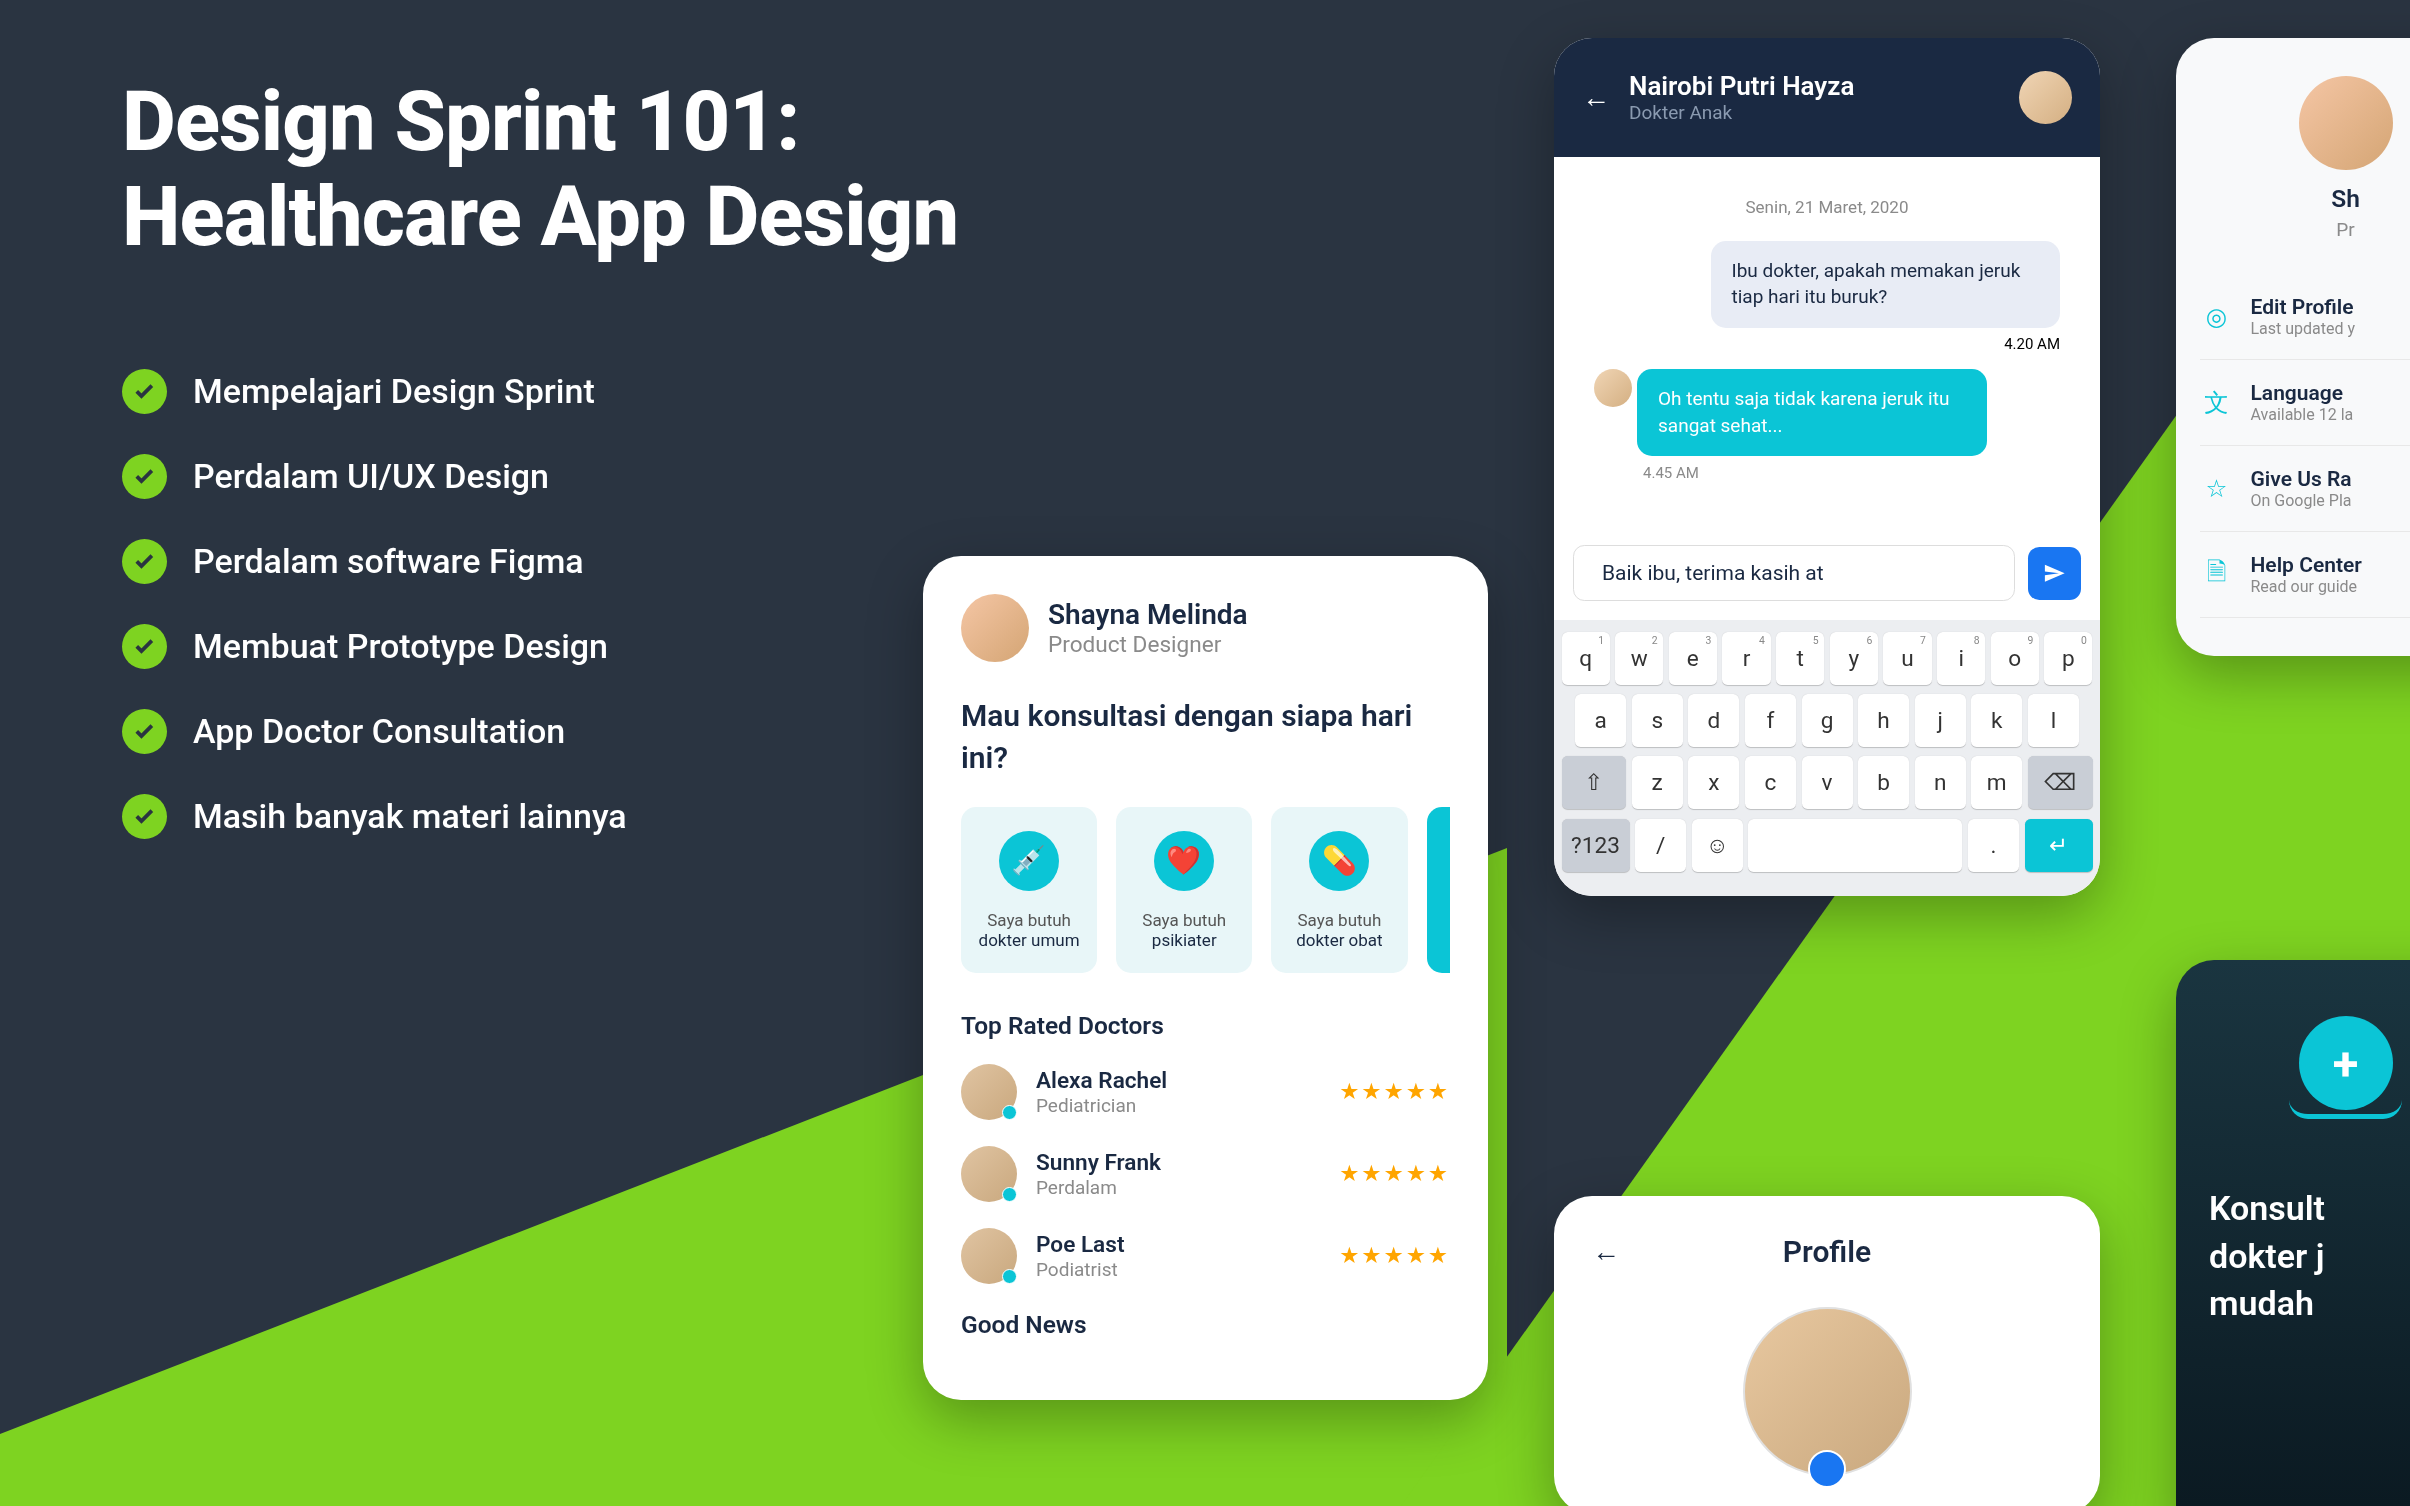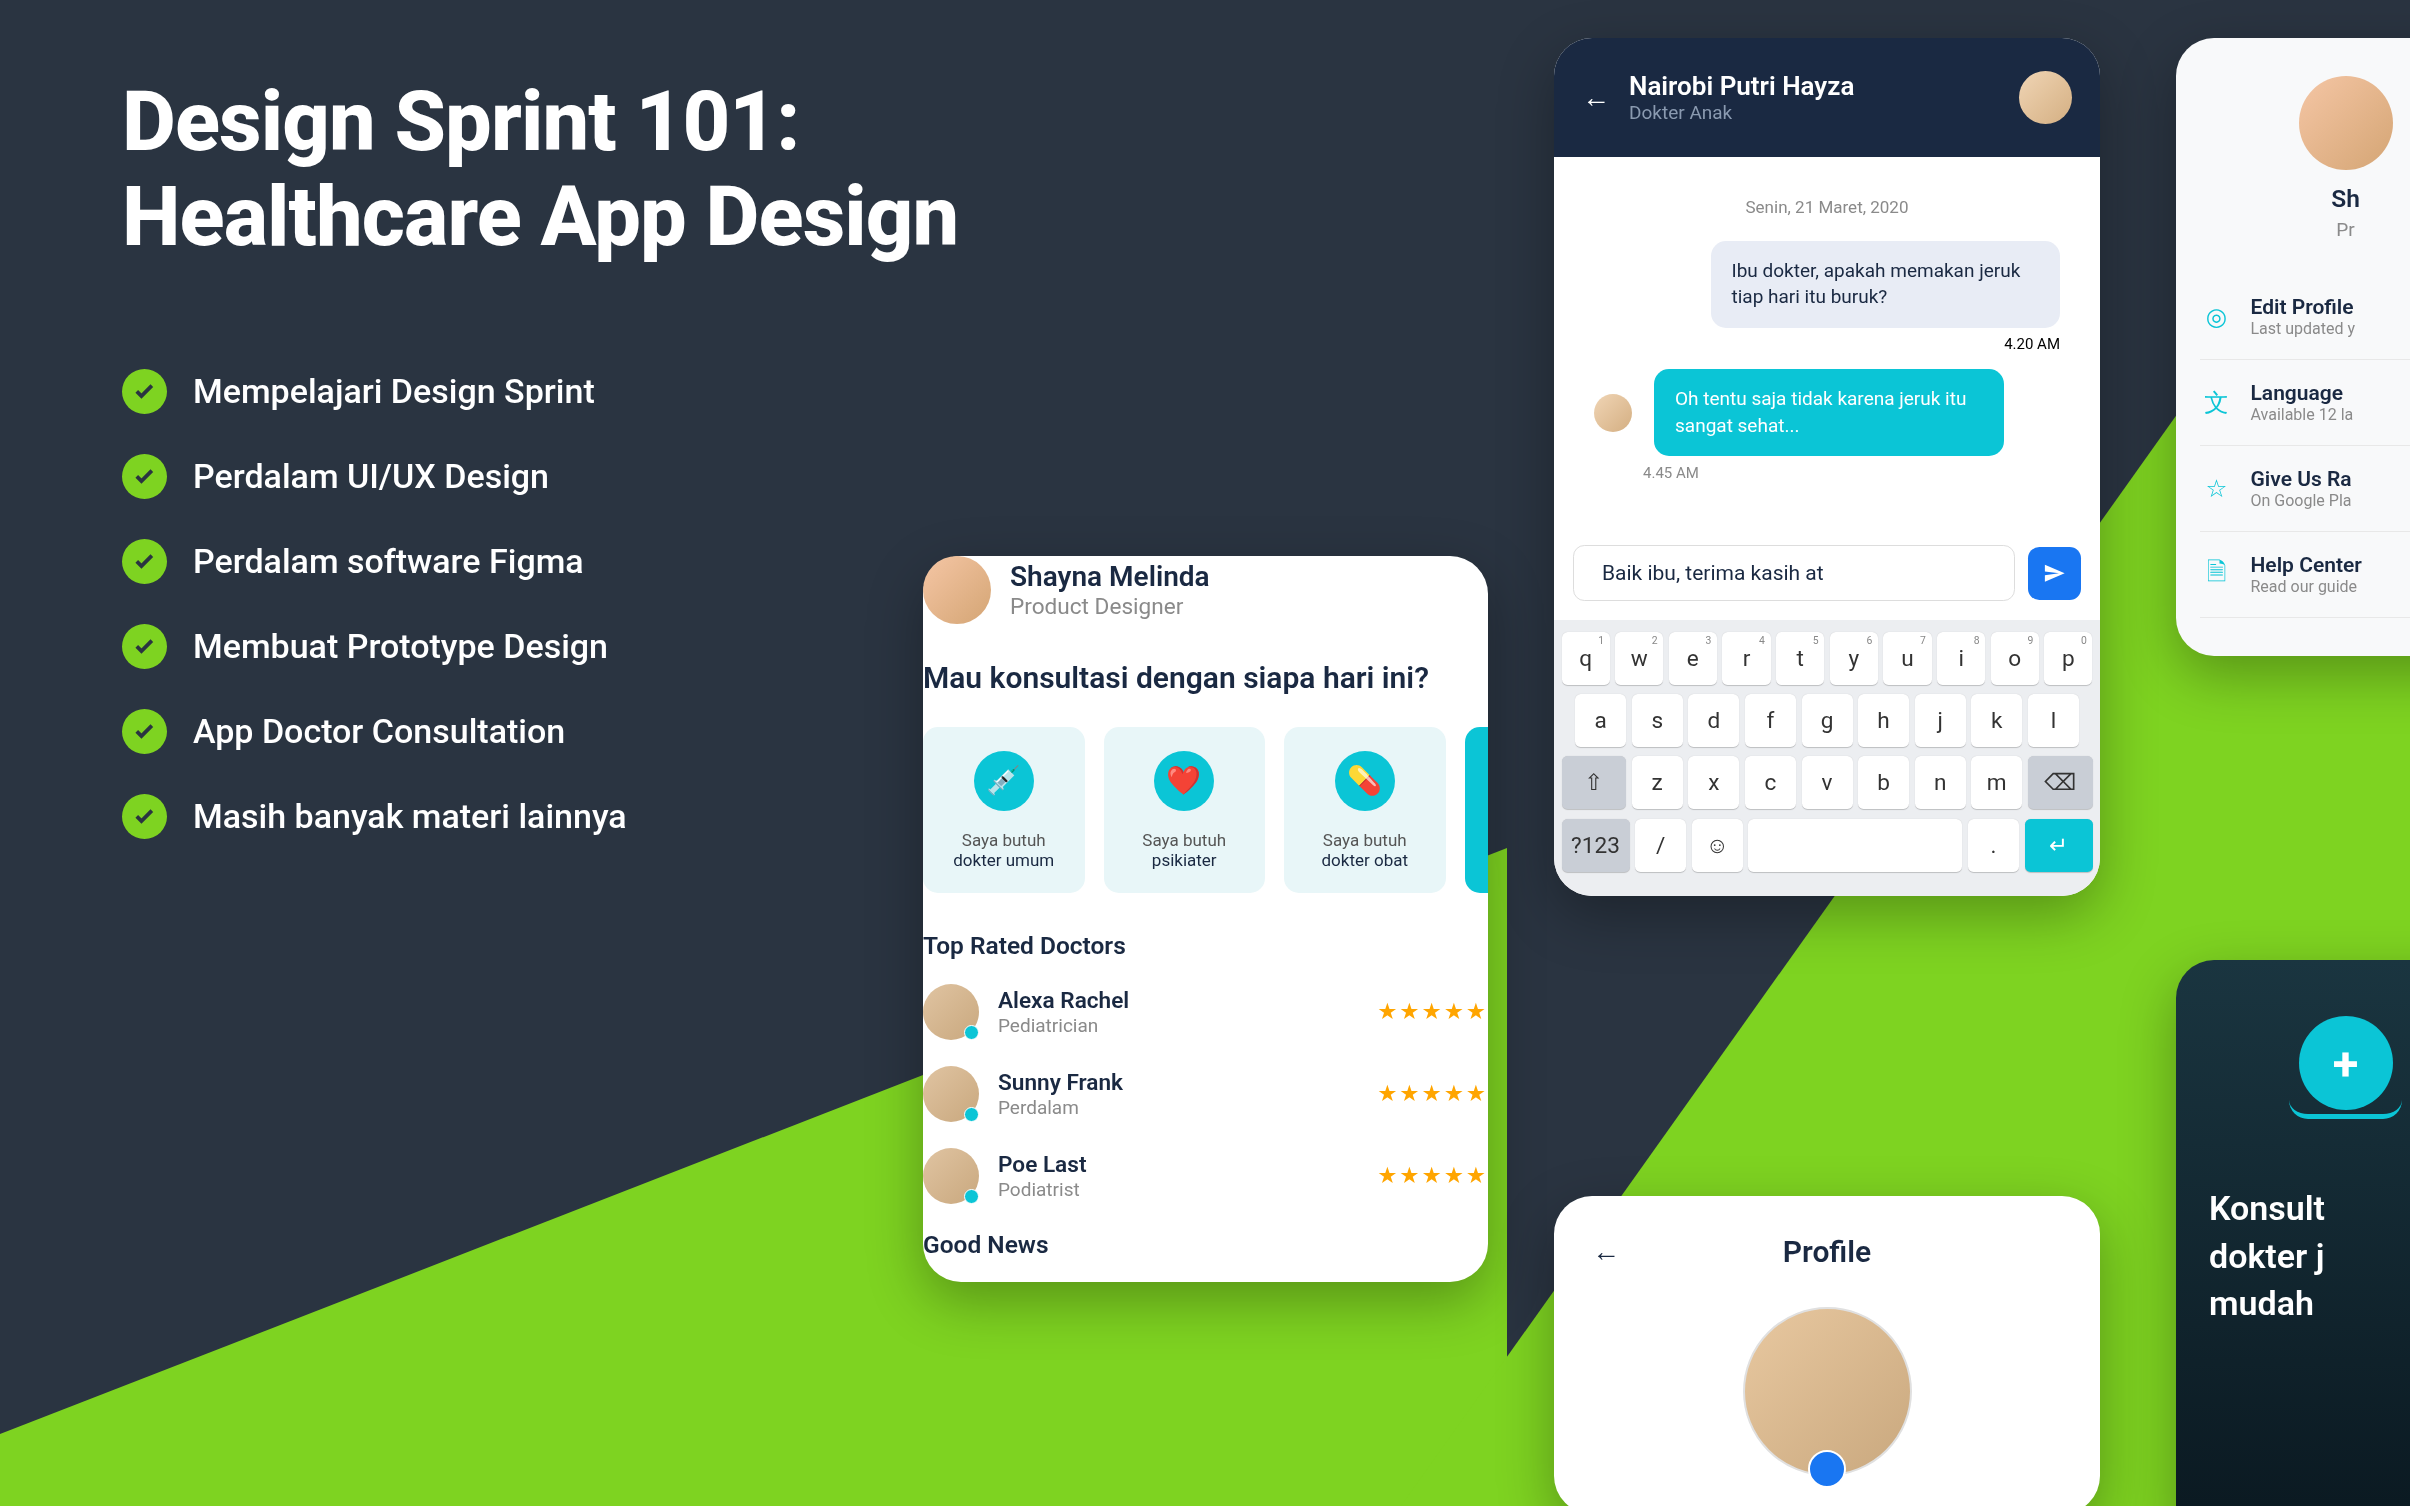--- a/index.html
+++ b/index.html
@@ -6,21 +6,21 @@
 body{width:2411px;height:1507px;background:#2a3441;position:relative;overflow:hidden}
 .bg-triangle{position:absolute;width:0;height:0;border-left:1695px solid transparent;border-bottom:659px solid #7ed321;bottom:0;left:-188px}
 .bg-triangle2{position:absolute;width:0;height:0;border-left:1205px solid transparent;border-bottom:1695px solid #7ed321;top:-47px;right:-94px;z-index:0}
 .content{position:relative;z-index:1;padding:74px 122px}
 .title{color:#fff;font-size:83px;font-weight:800;line-height:1.15;margin-bottom:104px;letter-spacing:-0.9px}
 .bullets{display:flex;flex-direction:column;gap:40px}
 .bullet{display:flex;align-items:center;gap:26px;color:#fff;font-size:34px;font-weight:500}
 .check{width:45px;height:45px;background:#7ed321;border-radius:50%;display:flex;align-items:center;justify-content:center;flex-shrink:0}
 .check svg{width:22.6px;height:22.6px}
 
-.phone1{position:absolute;top:556px;left:923px;width:565px;background:#fff;border-radius:38px;box-shadow:0 19px 56px rgba(0,0,0,.3);z-index:3}
+.phone1{position:absolute;top:556px;left:923px;width:565px;background:#fff;border-radius:38px;padding:38px;box-shadow:0 19px 56px rgba(0,0,0,.3);z-index:3}
 .user-row{display:flex;align-items:center;gap:19px;margin-bottom:33px}
 .avatar{width:68px;height:68px;border-radius:50%;background:linear-gradient(135deg,#f5c6a5,#d4a574);flex-shrink:0}
 .user-name{font-size:28px;font-weight:600;color:#1a2942}
 .user-role{font-size:22.6px;color:#8a8a8a}
 .question{font-size:30px;font-weight:600;color:#1a2942;line-height:1.4;margin-bottom:28px}
 .cat-row{display:flex;gap:19px;margin-bottom:38px}
 .cat-card{flex:1;background:#e8f6f8;border-radius:15px;padding:23.5px 14px;text-align:center}
 .cat-icon{width:60px;height:60px;margin:0 auto 19px;background:#0bc5d6;border-radius:50%;display:flex;align-items:center;justify-content:center;font-size:28px}
 .cat-label{font-size:17px;color:#555}
 .cat-label b{display:block;color:#1a2942;font-weight:400}
@@ -37,21 +37,21 @@
 .chat-hdr{background:#1a2942;padding:33px 28px;display:flex;align-items:center;gap:19px}
 .back-arr{color:#fff;font-size:28px}
 .chat-hdr-txt{flex:1;text-align:left}
 .chat-name{color:#fff;font-size:26px;font-weight:600}
 .chat-role{color:#8a9ab0;font-size:19px}
 .chat-avatar{width:53px;height:53px;border-radius:50%;background:linear-gradient(135deg,#f0d5b5,#d4af82)}
 .chat-body{padding:40px}
 .chat-date{text-align:center;color:#8a8a8a;font-size:17px;margin-bottom:23.5px}
 .msg-out{background:#e8ecf5;border-radius:15px;padding:17px 21px;max-width:75%;margin-left:auto;font-size:19px;color:#1a2942;line-height:1.4;margin-bottom:7.5px}
 .msg-time{text-align:right;font-size:15px;color:#000000;margin-bottom:16px}
-.msg-in-row{display:flex;align-items:center;gap:22px;margin-bottom:7.5px}
+.msg-in-row{display:flex;align-items:flex-start;gap:5px;margin-bottom:7.5px}
 .msg-in-avatar{width:38px;height:38px;border-radius:50%;background:linear-gradient(135deg,#f0d5b5,#d4af82);flex-shrink:0}
 .msg-in{background:#0bc5d6;color:#fff;border-radius:15px;padding:17px 21px;max-width:75%;font-size:19px;line-height:1.4}
 .msg-time-l{font-size:15px;color:#8a8a8a;margin-left:49px;margin-bottom:23.5px}
 .input-row{display:flex;gap:13px;align-items:center;padding:0 19px 19px}
 .input-box{flex:1;border:0.9px solid #ddd;border-radius:11.3px;padding:15px 28px;font-size:21px;color:#1a2942}
 .send-btn{width:53px;height:53px;background:#1976f2;border-radius:11.3px;display:flex;align-items:center;justify-content:center}
 .keyboard{background:#eceef1;padding:11.3px 7.5px 15px}
 .kb-row{display:flex;gap:5.6px;justify-content:center;margin-bottom:9.4px}
 .key{background:#fff;border-radius:5.6px;padding:13px 0;flex:1;text-align:center;font-size:22.6px;color:#333;position:relative;max-width:51px;box-shadow:0 0.9px 0.9px rgba(0,0,0,.2)}
 .key sup{position:absolute;top:2.8px;right:5.6px;font-size:10.4px;color:#888}

